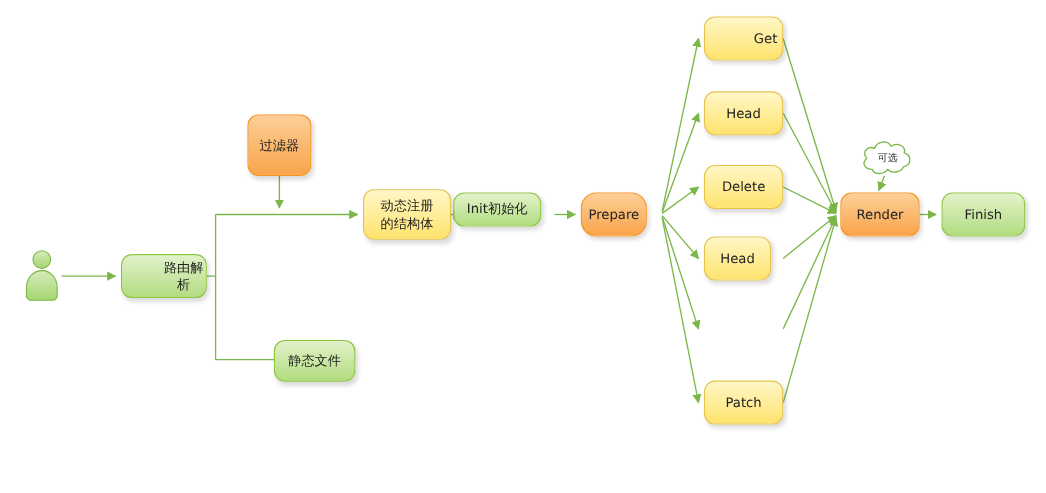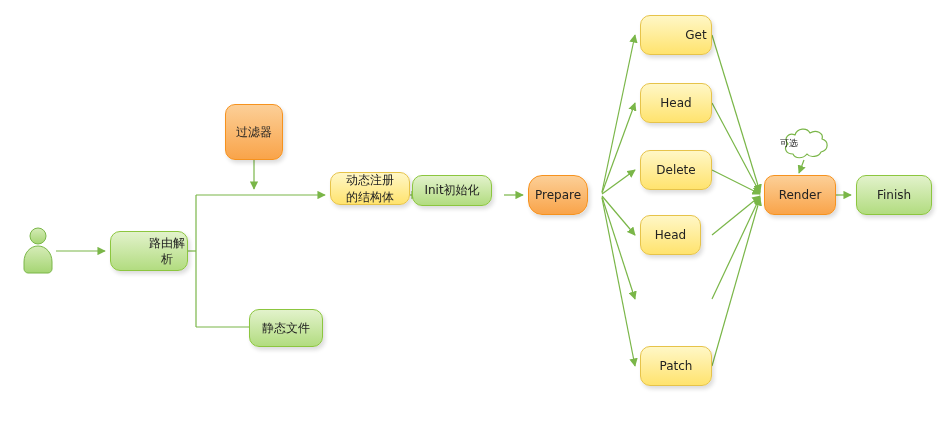--- a/index.html
+++ b/index.html
@@ -37,20 +37,21 @@
     position: absolute;
     left: 20px; top: 227px;
     width: 36px; height: 48px;
   }
   .cloud {
     position: absolute;
     left: 780px; top: 124px;
     width: 54px; height: 38px;
     display: flex;
     align-items: center;
+    justify-content: center;
   }
   .cloud svg {
     position: absolute;
     left: 0; top: 0;
   }
   .cloud span {
     position: relative;
     font-size: 9px;
     color: #222;
   }
@@ -115,21 +116,21 @@
       <path d="M 18,19 C 10,19 4,26 4,35 L 4,42 C 4,44 6,46 8,46 L 28,46 C 30,46 32,44 32,42 L 32,35 C 32,26 26,19 18,19 Z" fill="url(#pg)" stroke="#7ab648" stroke-width="1" stroke-linejoin="round"></path>
     </svg>
   </div>
 
   <div class="node green" style="left:110px; top:231px; width:78px; height:40px;padding-left:36px;">路由解析</div>
 
   <div class="node orange" style="left:225px; top:104px; width:58px; height:56px;">过滤器</div>
 
   <div class="node green" style="left:249px; top:309px; width:74px; height:38px;">静态文件</div>
 
-  <div class="node yellow" style="left:330px; top:172px; width:80px; height:33px;">动态注册
+  <div class="node yellow" style="left:330px; top:172px; width:80px; height:46px;">动态注册
 的结构体</div>
 
   <div class="node green" style="left:412px; top:175px; width:80px; height:31px;">Init初始化</div>
 
   <div class="node orange" style="left:528px; top:175px; width:60px; height:40px;border-radius:14px;">Prepare</div>
 
   <div class="node yellow" style="left:640px; top:15px; width:72px; height:40px;padding-left:40px;">Get</div>
 
   <div class="node yellow" style="left:640px; top:83px; width:72px; height:40px;">Head</div>
 

